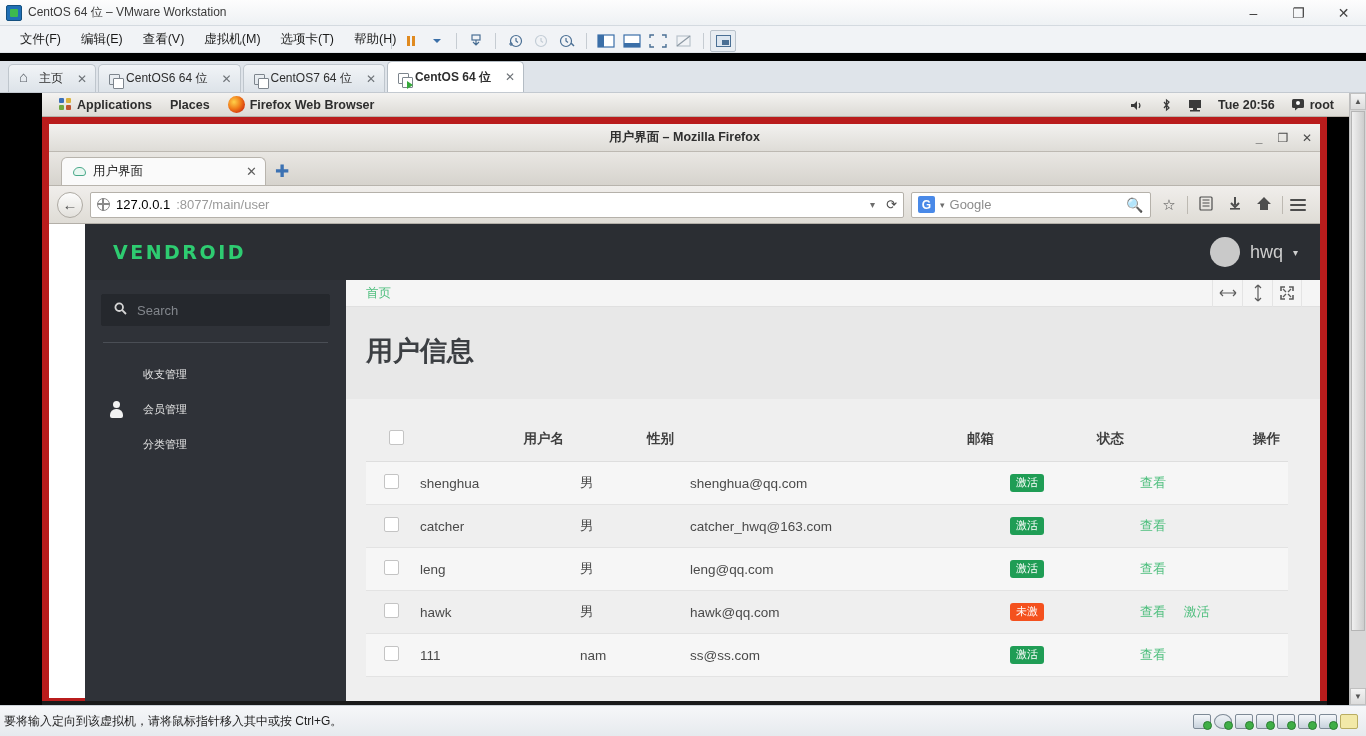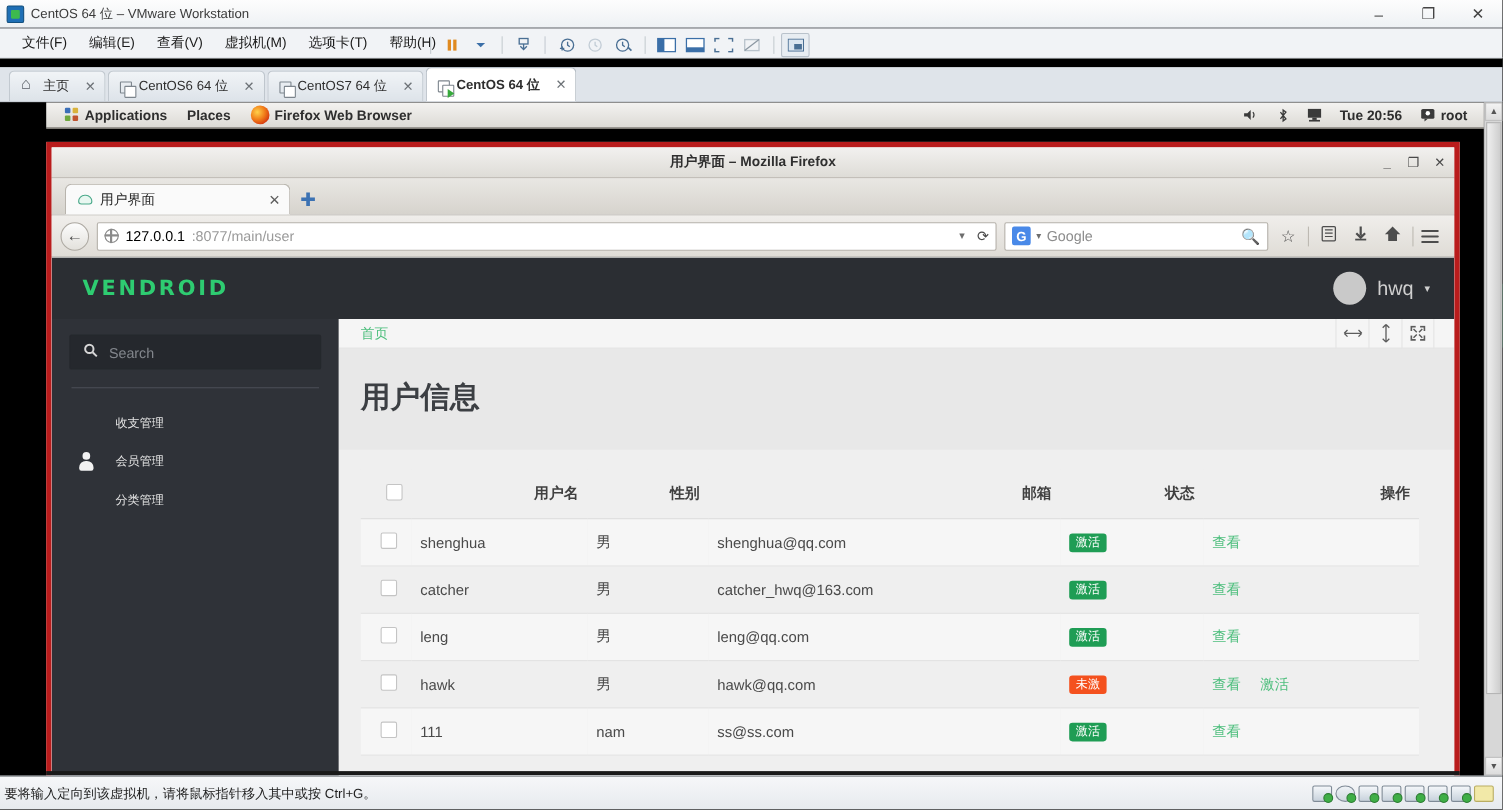--- a/index.html
+++ b/index.html
@@ -121,26 +121,26 @@
   .apps-ico { width: 13px; height: 13px; position: relative; }
   .apps-ico i { position: absolute; width: 5px; height: 5px; border-radius: 1px; }
   .apps-ico i:nth-child(1) { left: 0; top: 0; background: #3b6fb8; }
   .apps-ico i:nth-child(2) { left: 7px; top: 0; background: #d9b23c; }
   .apps-ico i:nth-child(3) { left: 0; top: 7px; background: #6fa83e; }
   .apps-ico i:nth-child(4) { left: 7px; top: 7px; background: #c0532f; }
   .ff-ico {
     width: 17px; height: 17px; border-radius: 50%;
     background: radial-gradient(circle at 35% 35%, #ffd14a 0%, #f07a18 45%, #d63b10 75%, #8e3f8a 100%);
   }
-  .gnome-right { margin-left: auto; display: flex; align-items: flex-start; gap: 2px; }
+  .gnome-right { margin-left: auto; display: flex; align-items: flex-end; gap: 2px; }
   .gnome-right .gitem { padding: 0 7px; }
 
   .ff-window {
-    position: absolute; left: 42px; top: 36px; width: 1285px; height: 588px;
-    background: #fff; border: 5px solid #b91c1c;
+    position: absolute; left: 42px; top: 24px; width: 1285px; height: 588px;
+    background: #fff; border: 7px solid #b91c1c;
   }
   .ff-title {
     height: 28px; background: linear-gradient(#f2f1ef, #dedcd7);
     border-bottom: 1px solid #bdb9b2;
     display: flex; align-items: center; justify-content: center;
     position: relative; font-size: 12.5px; font-weight: bold; color: #2f2f2f;
   }
   .ff-wbtns { position: absolute; right: 6px; top: 0; height: 28px; display: flex; align-items: center; gap: 10px; }
   .ff-wbtn { font-size: 12px; color: #4a4a4a; width: 14px; text-align: center; }
 
@@ -200,21 +200,21 @@
     font-size: 12px; display: flex; align-items: center; justify-content: center; border-radius: 2px;
   }
   .searchbar .caret { font-size: 9px; color: #6d6d6d; }
   .mag { margin-left: auto; font-size: 14px; color: #4a6fa5; }
   .nav-ico { width: 22px; text-align: center; font-size: 15px; color: #4d4d4d; }
   .nav-divider { width: 1px; height: 18px; background: #bdb9b2; }
   .hamburger { width: 16px; display: flex; flex-direction: column; gap: 3px; }
   .hamburger i { display: block; height: 2px; background: #4d4d4d; border-radius: 1px; }
 
   
-  .webapp { position: relative; height: calc(588px - 28px - 34px - 38px); background: #efefef; overflow: hidden; }
+  .webapp { position: relative; height: calc(588px - 28px - 34px - 38px); background: #efefef; overflow: hidden; margin-left: 36px; }
   .app-header {
     height: 56px; background: #2b2e33; display: flex; align-items: center;
     padding: 0 22px 0 28px;
   }
   .logo {
     font-family: "DejaVu Sans", sans-serif; font-size: 19px; letter-spacing: 2.5px;
     color: #2ecc71; font-weight: bold;
   }
   .user-box { margin-left: auto; display: flex; align-items: center; gap: 10px; }
   .avatar { width: 30px; height: 30px; border-radius: 50%; background: #c9c9c9; }

